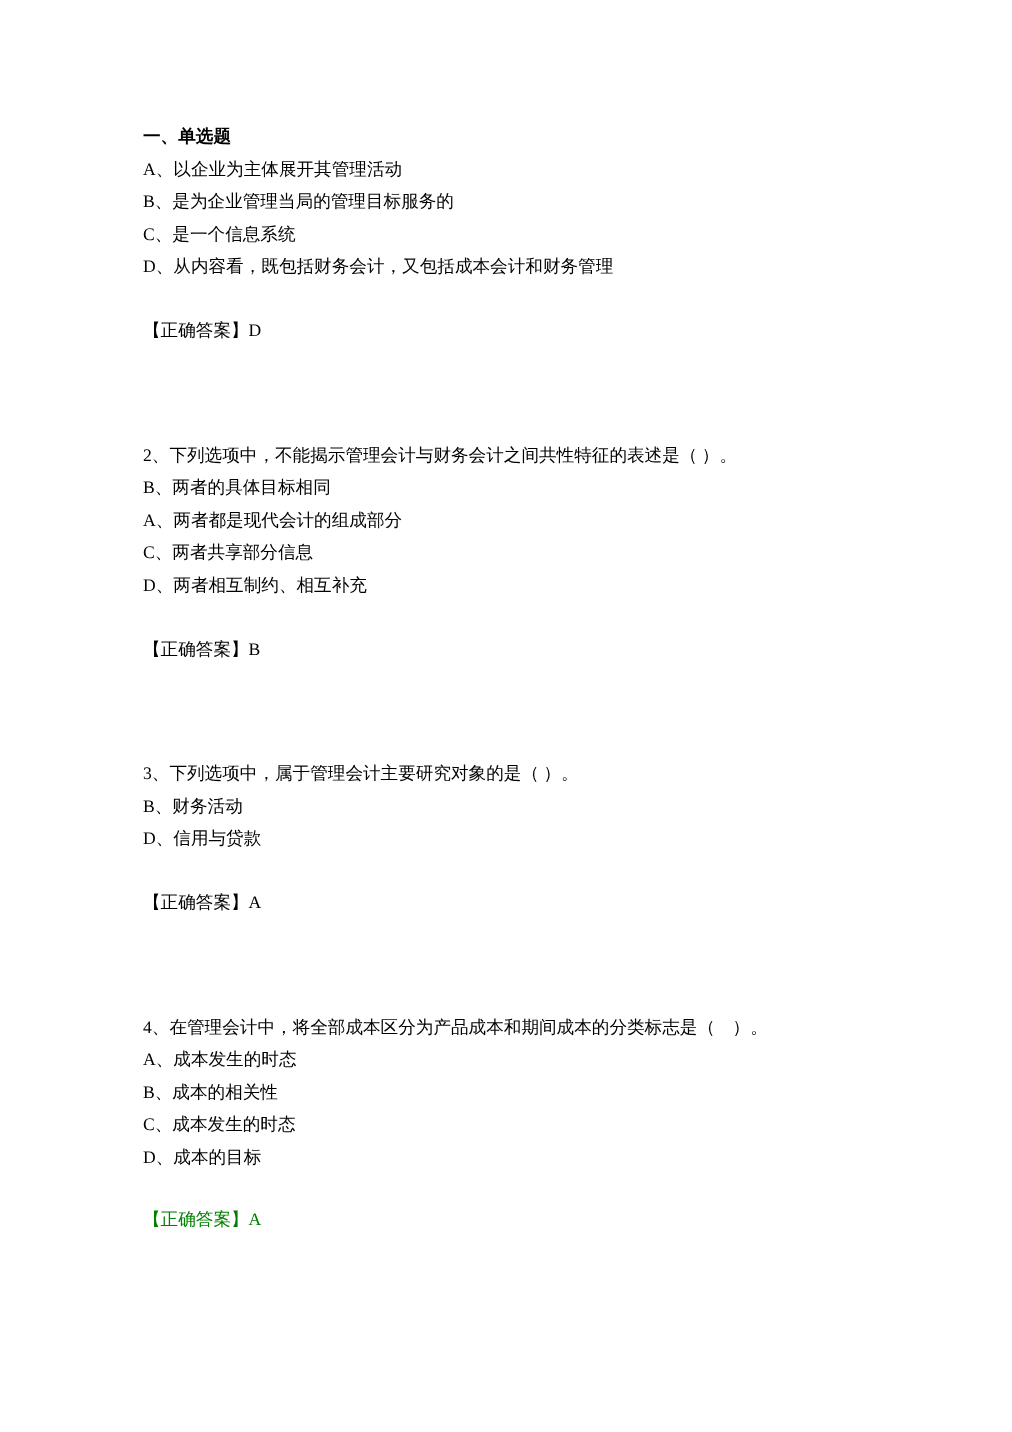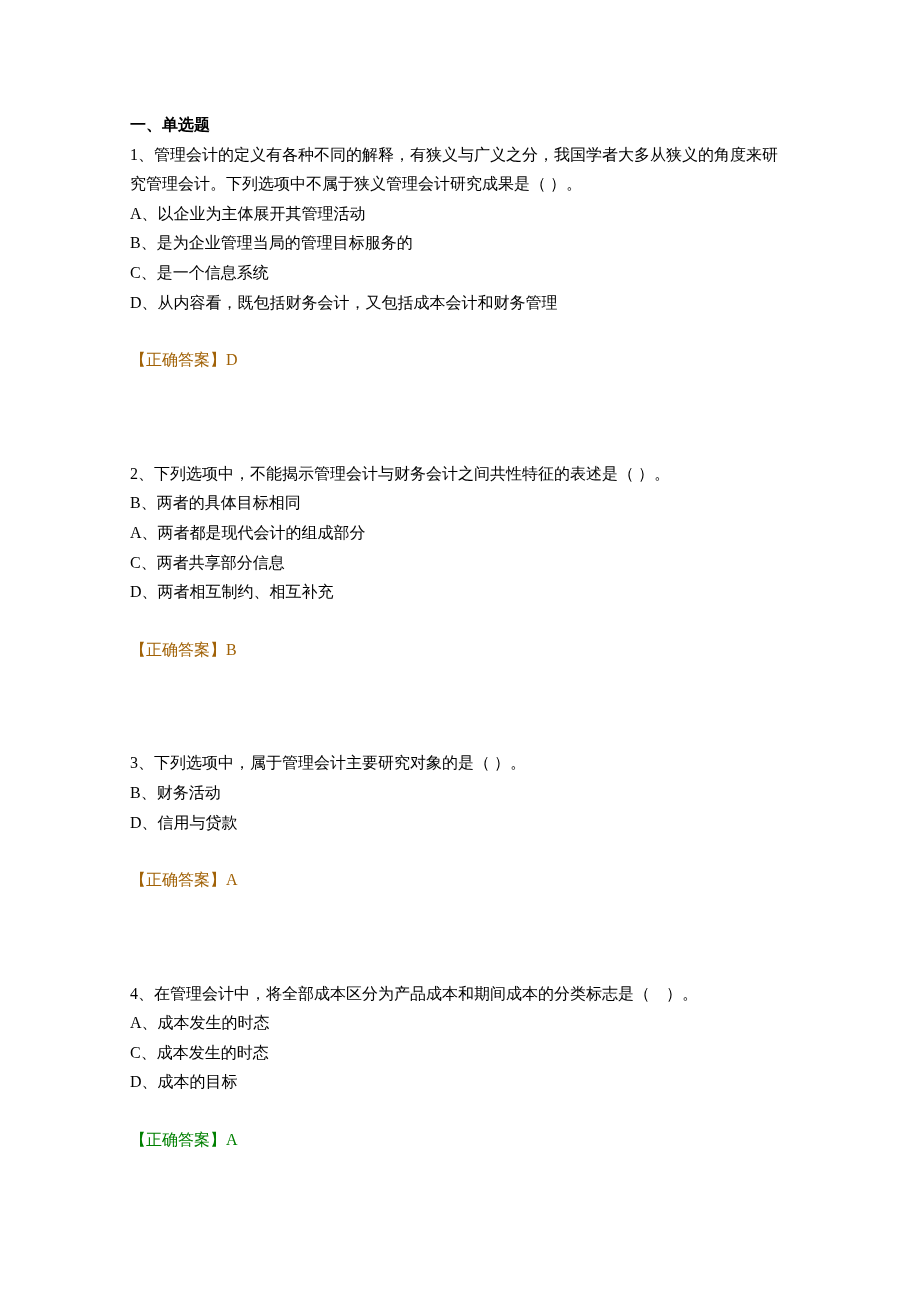--- a/index.html
+++ b/index.html
@@ -19,39 +19,38 @@
   }
   .section-heading {
     font-weight: bold;
   }
   .q-block {
     margin-bottom: 0;
   }
   .option {
   }
   .answer {
-    color: #a16207;
+    color: #000000;
     margin-top: 28px;
     margin-bottom: 84px;
   }
   .answer-last {
     color: #008000;
     margin-top: 28px;
     margin-bottom: 0;
   }
 </style>
 </head>
 <body>
 
 <div class="page">
 
   <div class="section-heading">一、单选题</div>
 
   <div class="q-block">
-    <div>1、管理会计的定义有各种不同的解释，有狭义与广义之分，我国学者大多从狭义的角度来研究管理会计。下列选项中不属于狭义管理会计研究成果是（ ）。</div>
     <div class="option">A、以企业为主体展开其管理活动</div>
     <div class="option">B、是为企业管理当局的管理目标服务的</div>
     <div class="option">C、是一个信息系统</div>
     <div class="option">D、从内容看，既包括财务会计，又包括成本会计和财务管理</div>
     <div class="answer">
       <span>【正确答案】</span><span>D</span>
     </div>
   </div>
 
   <div class="q-block">
@@ -70,20 +69,21 @@
     <div class="option">B、财务活动</div>
     <div class="option">D、信用与贷款</div>
     <div class="answer">
       <span>【正确答案】</span><span>A</span>
     </div>
   </div>
 
   <div class="q-block">
     <div>4、在管理会计中，将全部成本区分为产品成本和期间成本的分类标志是（　）。</div>
     <div class="option">A、成本发生的时态</div>
+    <div class="option">B、成本的相关性</div>
     <div class="option">C、成本发生的时态</div>
     <div class="option">D、成本的目标</div>
     <div class="answer-last">
       <span>【正确答案】</span><span>A</span>
     </div>
   </div>
 
 </div>
 
 </body></html>

